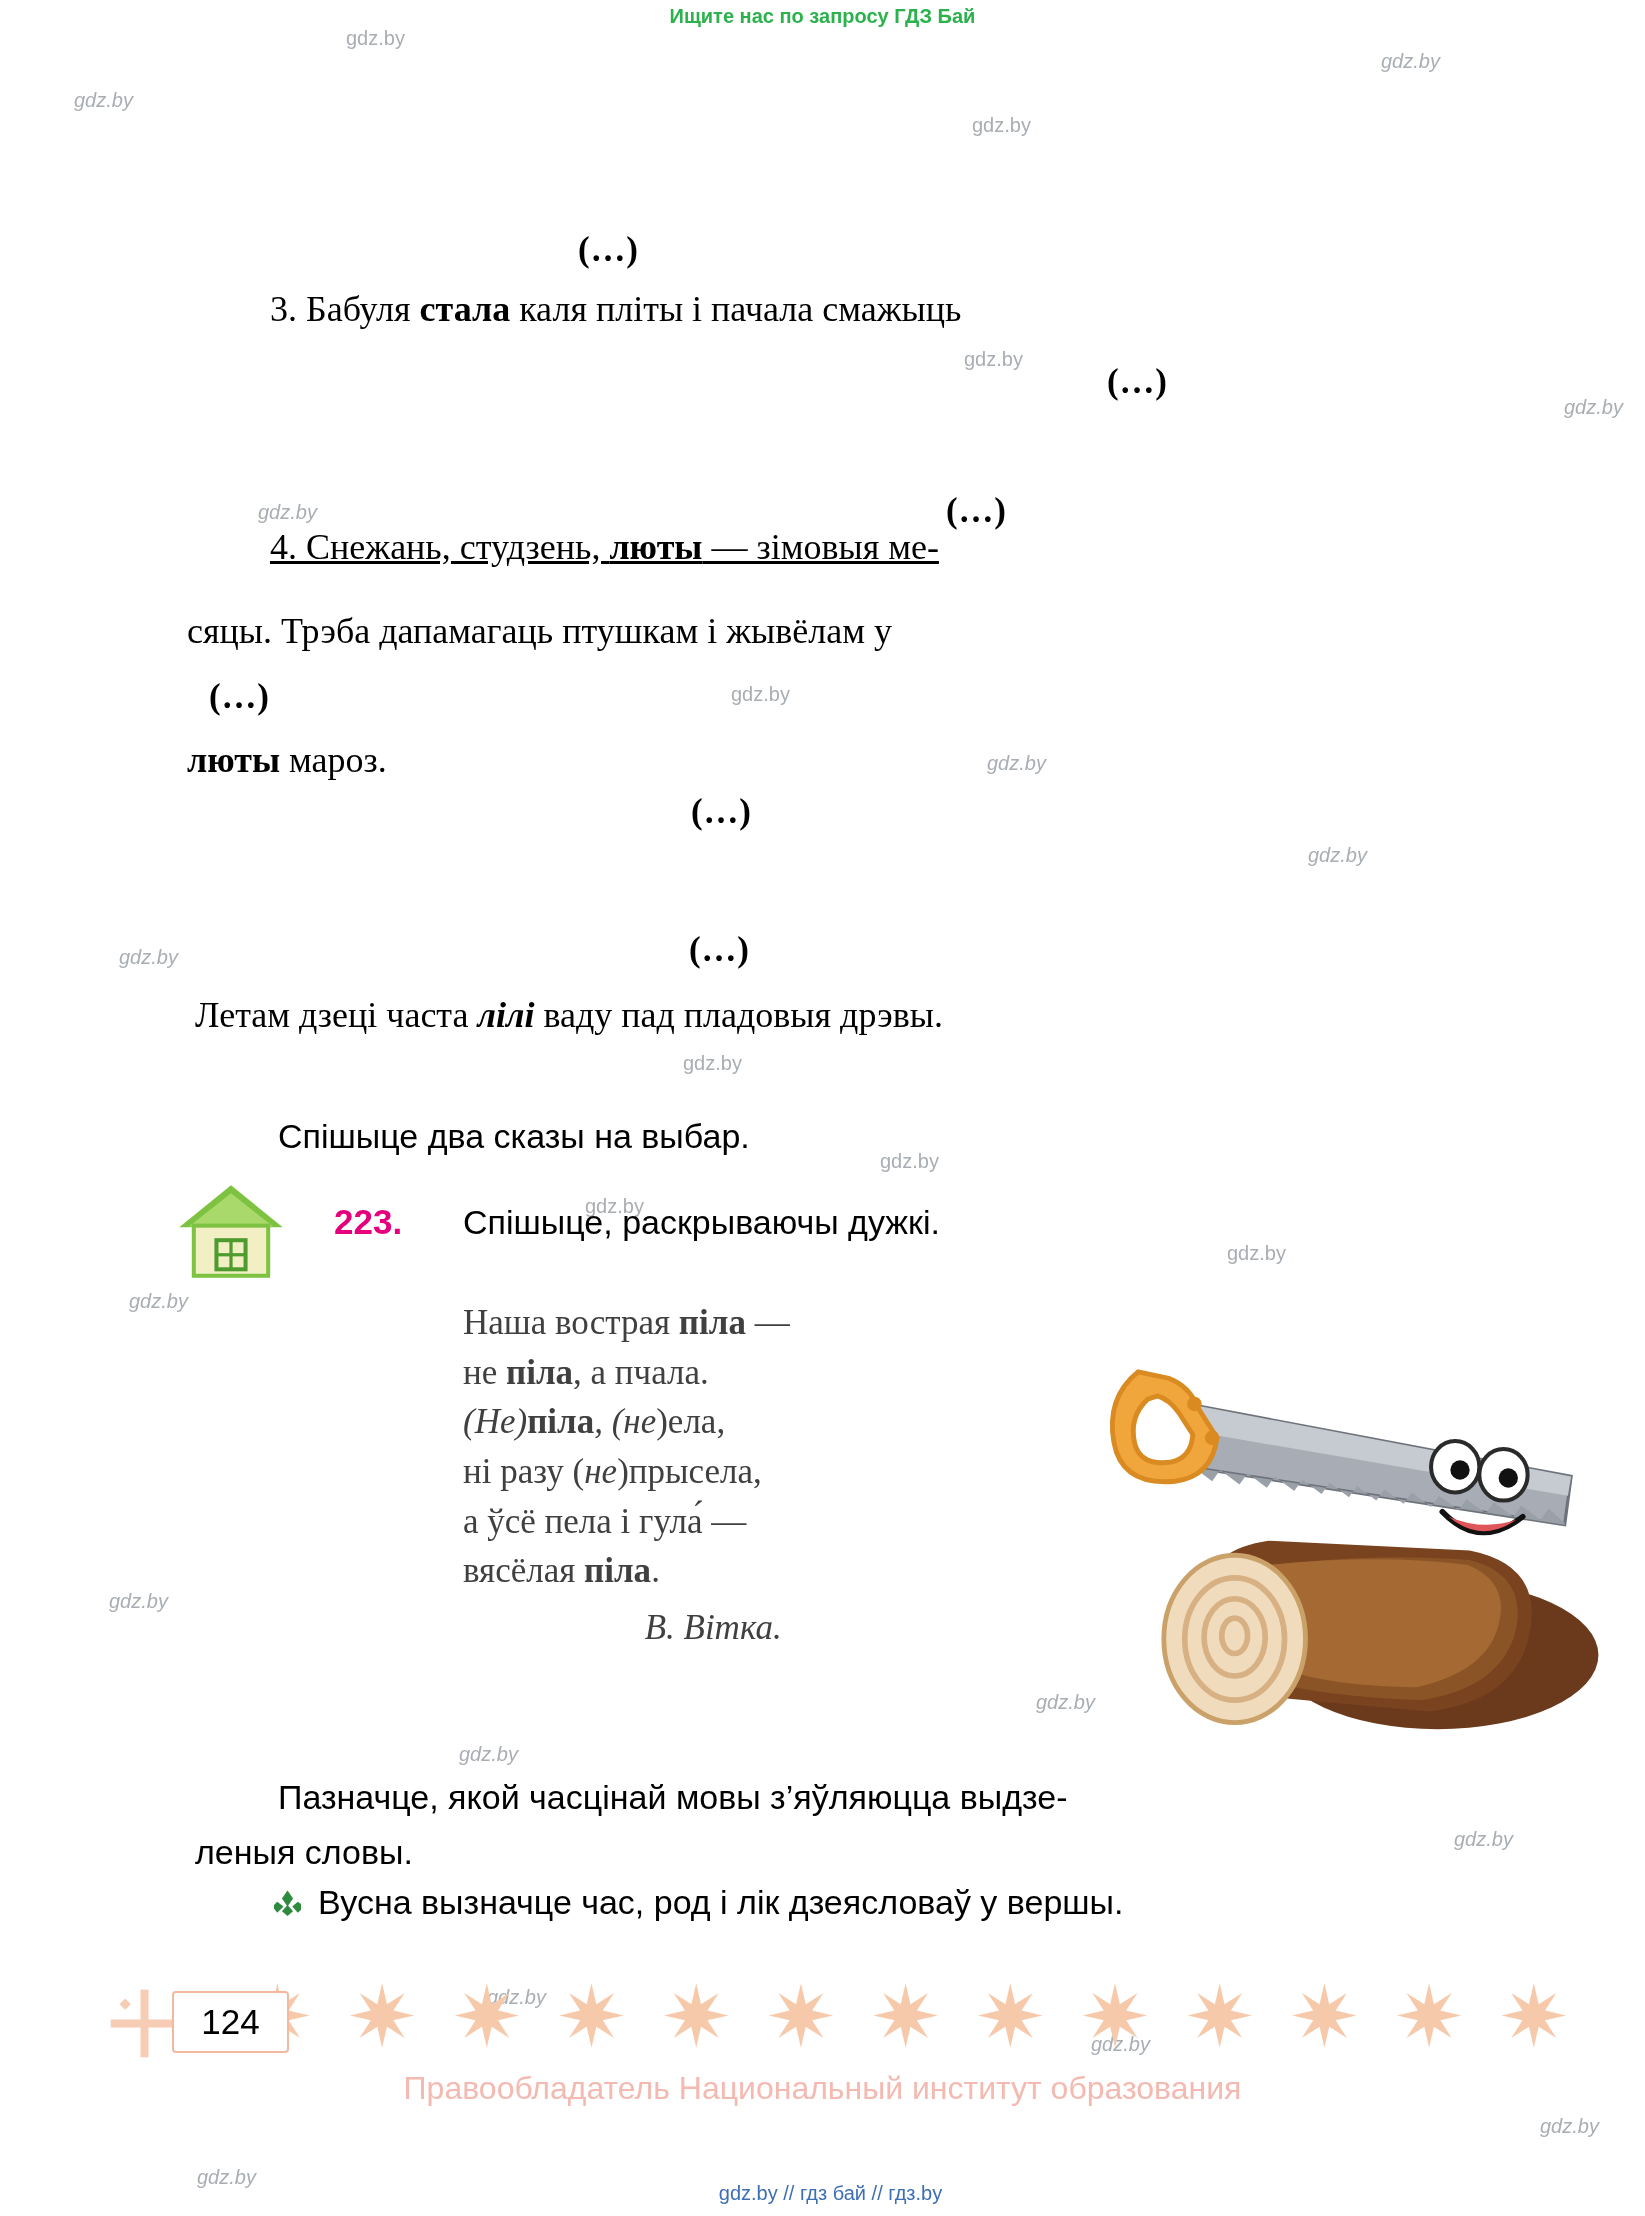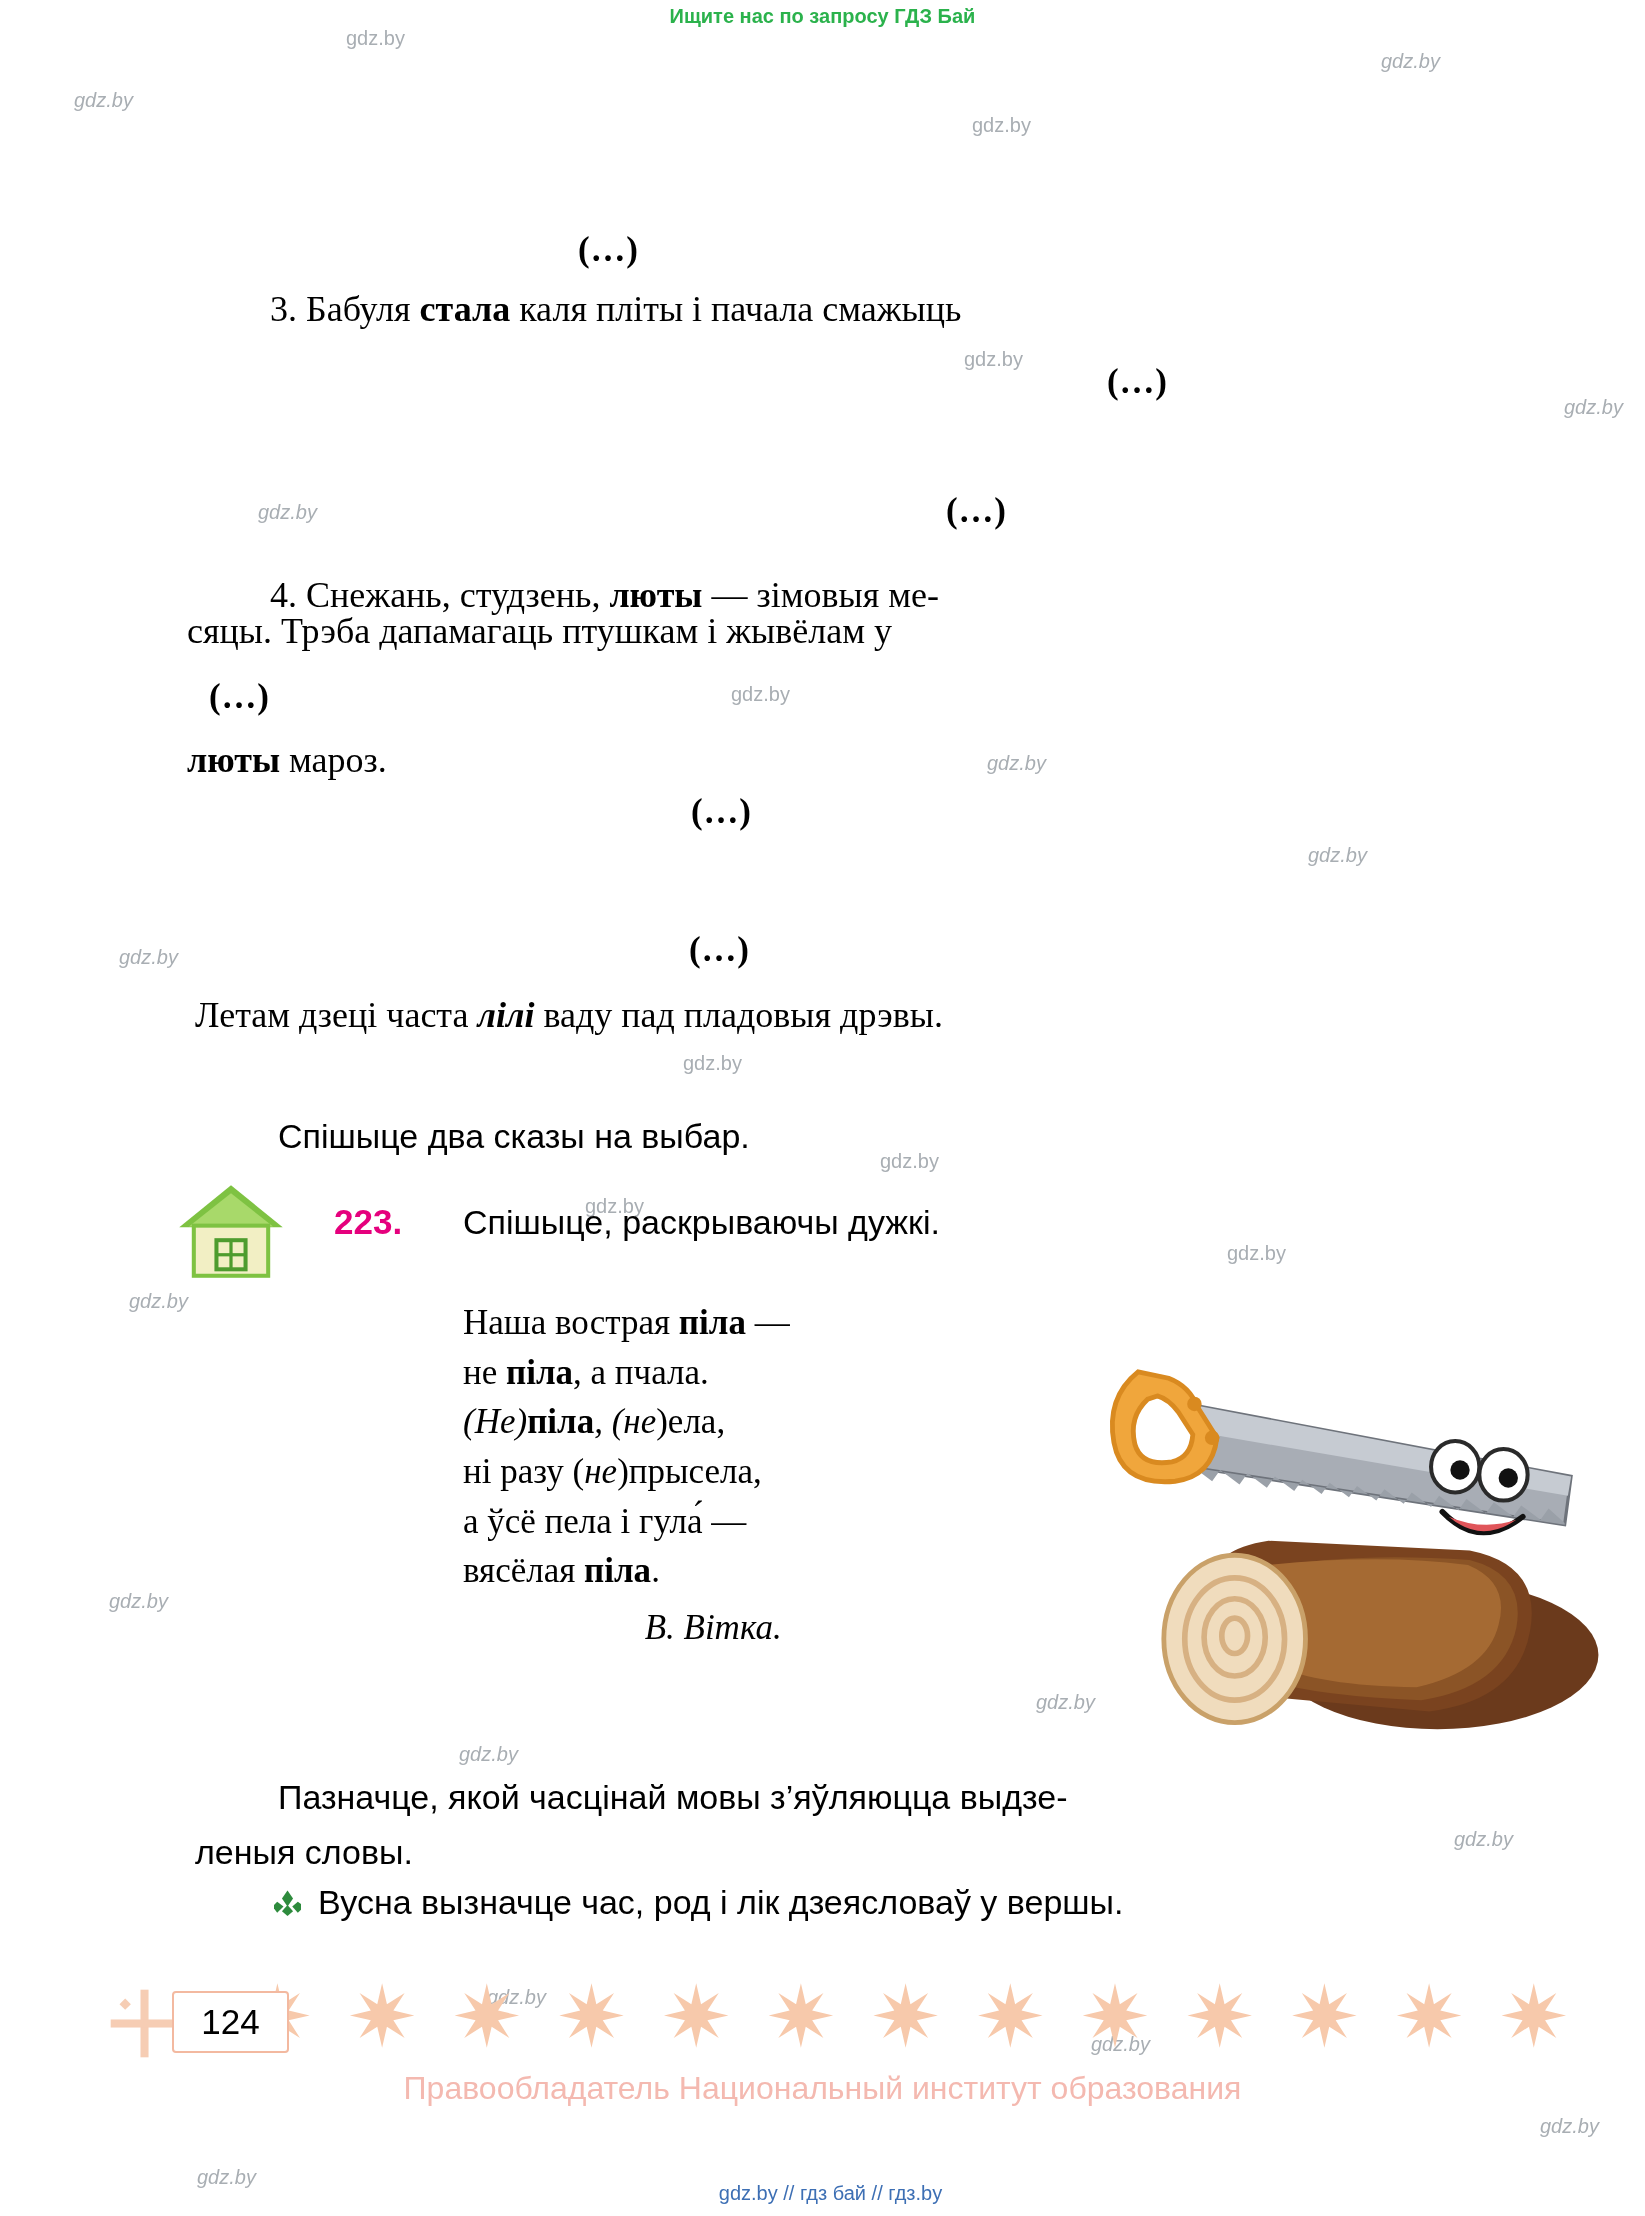--- a/index.html
+++ b/index.html
@@ -89,21 +89,21 @@
     height: 97px;
   }
 
   .poem {
     position: absolute;
     left: 463px;
     top: 1298px;
     font-family: "Liberation Serif", serif;
     font-size: 35px;
     line-height: 1.42;
-    color: #000000;
+    color: #404040;
     white-space: nowrap;
   }
   .poem .sig {
     display: block;
     text-align: right;
     font-style: italic;
     margin-top: 6.4px;
     padding-right: 8px;
   }
 
@@ -209,21 +209,21 @@
   <div class="ellipsis" style="left:946px;top:491px;">(…)</div>
   <div class="ellipsis" style="left:209px;top:677px;">(…)</div>
   <div class="ellipsis" style="left:691px;top:792px;">(…)</div>
   <div class="ellipsis" style="left:689px;top:930px;">(…)</div>
 
   <div class="para" style="left:270px;top:286px;">
     <span>3.  Бабуля </span><span class="b">стала</span><span> каля пліты і пачала смажыць</span>
   </div>
 
 
-  <div class="para" style="left:270px;top:572px;">
+  <div class="para" style="left:270px;top:524px;text-decoration:underline;">
     <span>4.  Снежань,  студзень,  </span><span class="b">люты</span><span>  —  зімовыя  ме-</span>
   </div>
 
   <div class="para" style="left:187px;top:608px;">сяцы.  Трэба  дапамагаць  птушкам  і  жывёлам  у</div>
 
   <div class="para" style="left:187px;top:737px;">
     <span class="b">люты</span><span> мароз.</span>
   </div>
 
 

